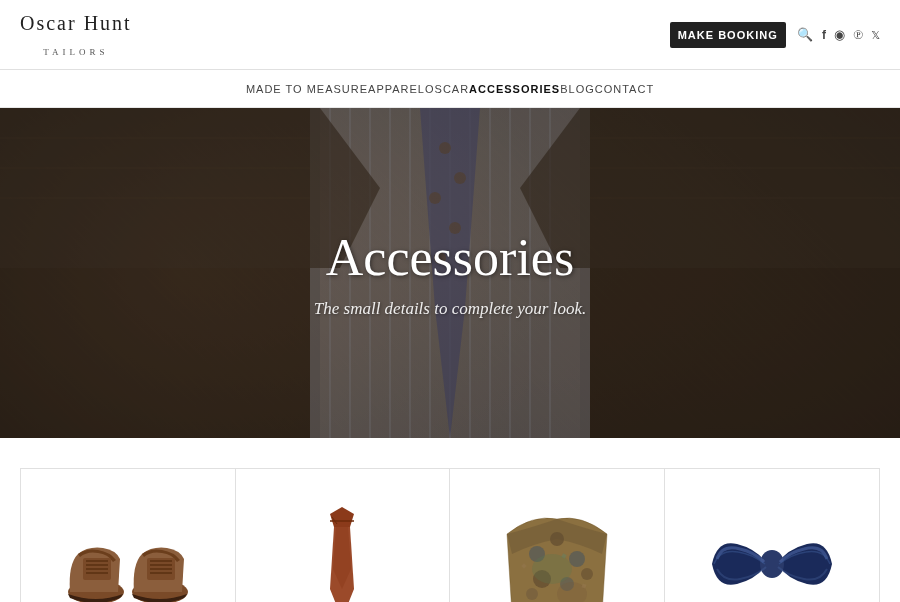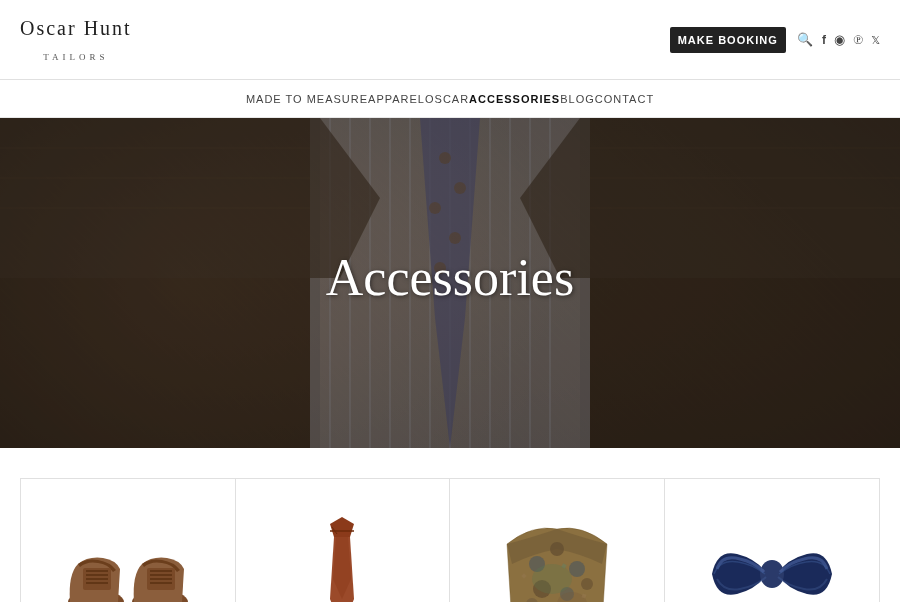--- a/index.html
+++ b/index.html
@@ -6,21 +6,21 @@
     body { font-family: 'Georgia', serif; width: 900px; overflow-x: hidden; background: #fff; }
 
     
     .header {
       display: flex;
       align-items: center;
       justify-content: space-between;
       padding: 10px 20px;
       border-bottom: 1px solid #e0e0e0;
       background: #fff;
-      height: 80px;
+      height: 70px;
     }
     .logo-area {
       display: flex;
       flex-direction: column;
       align-items: center;
     }
     .logo-name {
       font-size: 20px;
       font-weight: 400;
       letter-spacing: 2px;
@@ -282,20 +282,21 @@
     <line x1="0" y1="30" x2="310" y2="30" stroke="rgba(90,70,50,0.3)" stroke-width="1"></line>
     <line x1="0" y1="60" x2="310" y2="60" stroke="rgba(90,70,50,0.3)" stroke-width="1"></line>
     <line x1="0" y1="90" x2="310" y2="90" stroke="rgba(90,70,50,0.3)" stroke-width="1"></line>
     <line x1="590" y1="30" x2="900" y2="30" stroke="rgba(90,70,50,0.3)" stroke-width="1"></line>
     <line x1="590" y1="60" x2="900" y2="60" stroke="rgba(90,70,50,0.3)" stroke-width="1"></line>
     <line x1="590" y1="90" x2="900" y2="90" stroke="rgba(90,70,50,0.3)" stroke-width="1"></line>
   </svg>
   <div class="hero-overlay"></div>
   <div class="hero-content">
     <h1 class="hero-title">Accessories</h1>
+    <p class="hero-subtitle">The small details to complete your look.</p>
   </div>
 </section>
 
 <section class="products-section">
   <div class="products-grid">
 
     <div class="product-card">
       <div class="product-image">
         <svg width="140" height="120" viewBox="0 0 140 120">
 

